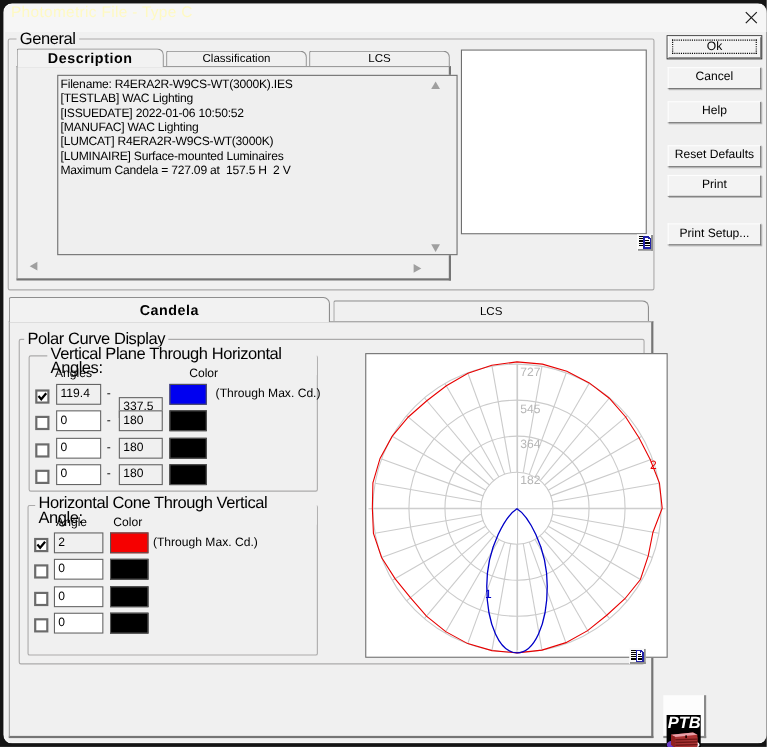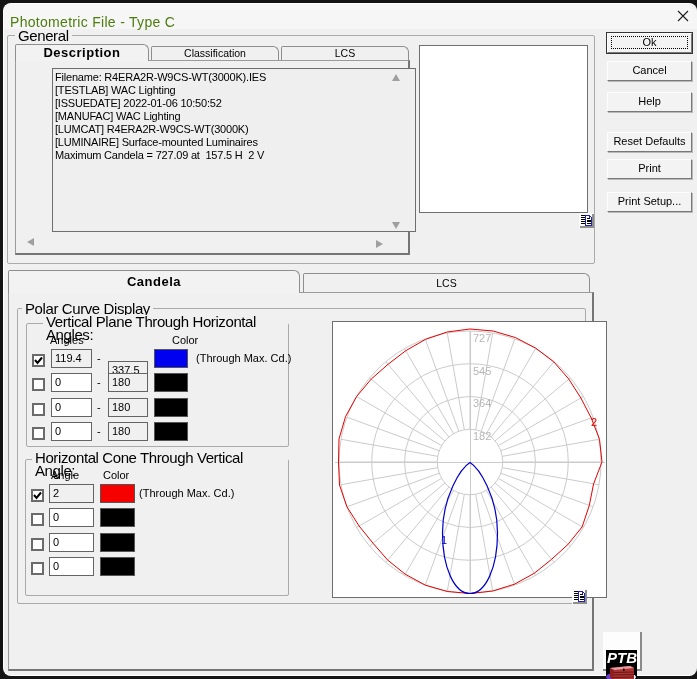--- a/index.html
+++ b/index.html
@@ -1,20 +1,20 @@
 <!DOCTYPE html>
 <html><head><meta charset="utf-8"><style>
 html,body{margin:0;padding:0;}
 body{width:697px;height:679px;position:relative;background:#141414;overflow:hidden;
   font-family:"Liberation Sans",sans-serif;font-size:11px;color:#000;}
 .abs{position:absolute;}
 #dlg{left:3px;top:3px;width:694px;height:673px;background:#f0f0f0;
   border:1px solid #fff;border-right:none;border-radius:8px;box-sizing:border-box;}
 #titlebar{left:4px;top:4px;width:693px;height:25px;background:#f6f6f6;border-radius:8px 8px 0 0;}
-#title{left:9px;top:15px;font-size:14px;color:#4d7c0f;line-height:14px;letter-spacing:0.3px;}
+#title{left:9px;top:3px;font-size:14px;color:#fef9c3;line-height:14px;letter-spacing:0.3px;}
 .grp{border:1px solid #abaaaa;border-radius:2px;box-sizing:border-box;}
 .grplbl{position:absolute;top:-7px;background:#f0f0f0;padding:0 3px;line-height:13px;font-size:15px;letter-spacing:-0.4px;}
 .tab{box-sizing:border-box;background:#f0f0f0;border:1px solid #8e8e8e;border-bottom:none;
   border-radius:2px 6px 0 0;text-align:center;font-size:10.5px;}
 .tabsel{font-weight:bold;background:#f2f2f2;z-index:5;font-size:13px;letter-spacing:0.5px;}
 .pane{box-sizing:border-box;background:#f0f0f0;border:1px solid #9b9b9b;
   border-right:2px solid #757575;border-bottom:2px solid #757575;}
 .sunk{box-sizing:border-box;border:1px solid #6e6e6e;margin-left:28px;}
 .btn{left:607px;width:85px;height:20px;box-sizing:border-box;background:#f3f3f3;
   border:1px solid;border-color:#fdfdfd #787878 #787878 #fdfdfd;box-shadow:1px 1px 0 #b9b9b9;
@@ -78,21 +78,21 @@
  <rect x="7.8" y="5.2" width="2.8" height="1.1" fill="#000"></rect>
  <rect x="7.8" y="7.4" width="3.8" height="1.1" fill="#000"></rect>
  <rect x="7.8" y="9.6" width="3.8" height="1.1" fill="#000"></rect>
 </svg>
 
 <div class="abs btn" id="okbtn" style="top:33px;">Ok<div id="okfocus"></div></div>
 <div class="abs btn" style="top:61px;">Cancel</div>
 <div class="abs btn" style="top:92px;">Help</div>
 <div class="abs btn" style="top:132px;">Reset Defaults</div>
 <div class="abs btn" style="top:159px;">Print</div>
-<div class="abs btn" style="top:192px;">Print Setup...</div>
+<div class="abs btn" style="top:203px;">Print Setup...</div>
 
 <div class="abs tab tabsel" style="left:8px;top:270px;width:292px;height:23px;line-height:21px;">Candela</div>
 <div class="abs tab" style="left:303px;top:273px;width:287px;height:19px;line-height:18px;">LCS</div>
 <div class="abs pane" style="left:8px;top:292px;width:586px;height:379px;"></div>
 
 <div class="abs grp" style="left:17px;top:308px;width:569px;height:296px;">
   <div class="grplbl" style="left:4px;">Polar Curve Display</div>
 </div>
 
 <div class="abs grp" style="left:26px;top:323px;width:263px;height:124px;">

